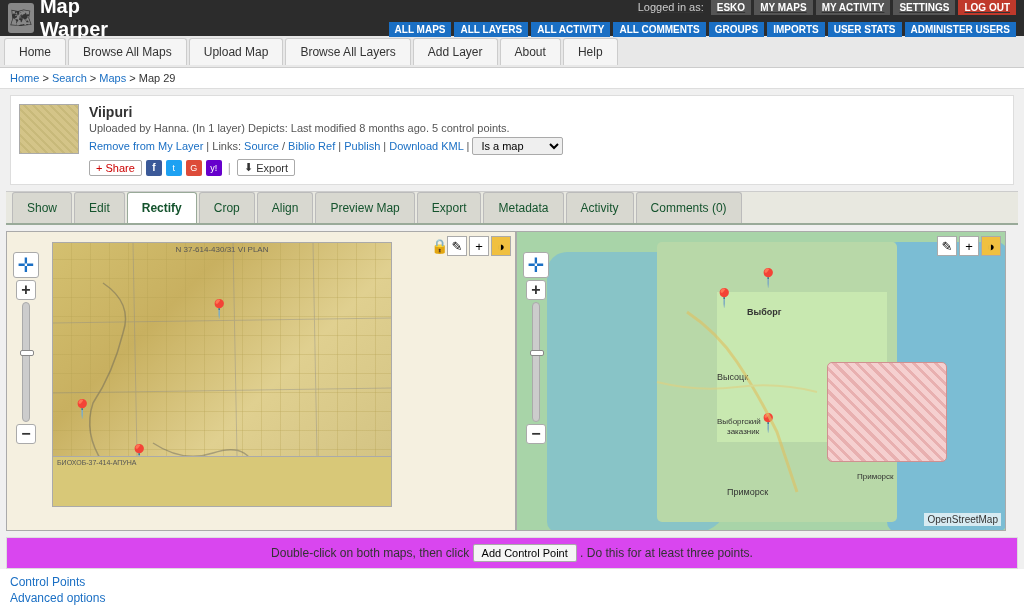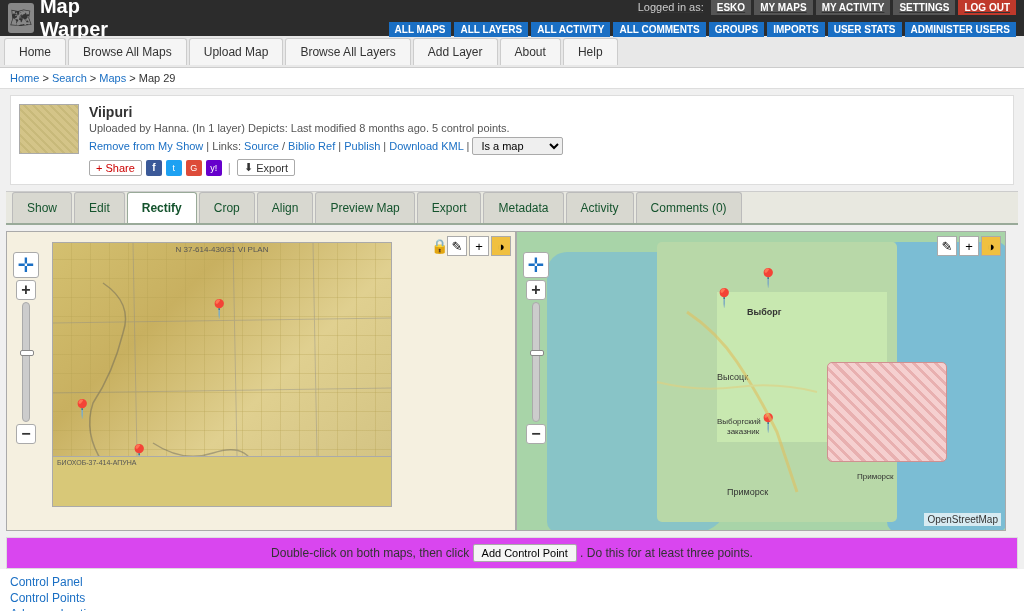--- a/index.html
+++ b/index.html
@@ -429,21 +429,21 @@
 </div>
 
 <div id="map-info">
   <div id="map-thumb">
     <div id="map-thumb-inner"></div>
   </div>
   <div id="map-details">
     <h2>Viipuri</h2>
     <p>Uploaded by Hanna. (In 1 layer)  Depicts: Last modified 8 months ago. 5 control points.</p>
     <div class="links">
-      <a>Remove from My Show</a> |
+      <a>Remove from My Layer</a> |
       Links: <a>Source</a> /
       <a>Biblio Ref</a> |
       <a>Publish</a> |
       <a>Download KML</a> |
       <select class="is-map-select">
         <option>Is a map</option>
         <option>Is not a map</option>
         <option>Unknown</option>
       </select>
     </div>
@@ -565,17 +565,16 @@
   </div>
 </div>
 
 <div id="instruction-bar">
   <span>Double-click on both maps, then click</span>
   <button class="add-cp-btn">Add Control Point</button>
   <span>. Do this for at least three points.</span>
 </div>
 
 <div id="bottom-controls">
-  <a class="control-link">Control Panel</a>
   <a class="control-link">Control Points</a>
   <a class="control-link">Advanced options</a>
 
 </div>
 
 </body></html>

